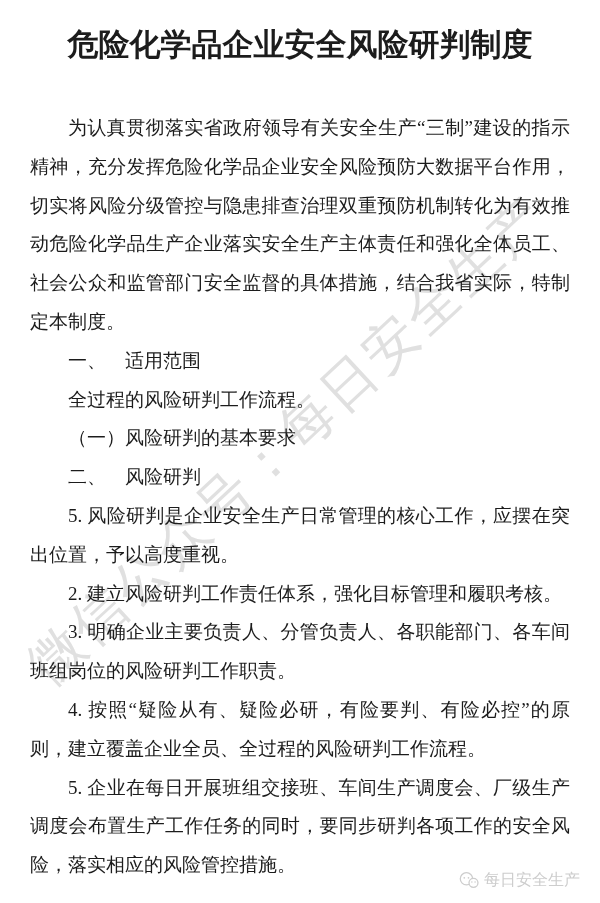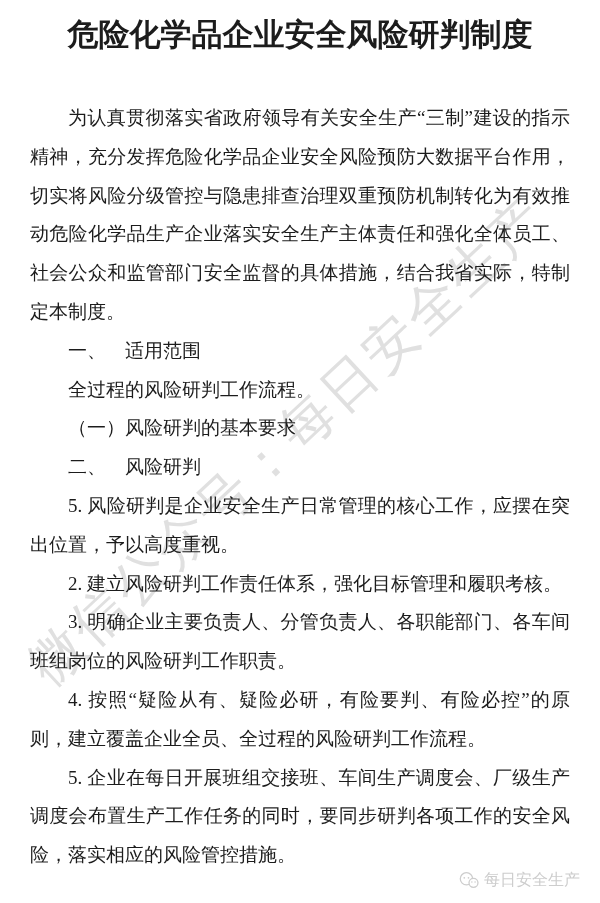--- a/index.html
+++ b/index.html
@@ -7,21 +7,21 @@
   .page {
     position: relative;
     width: 600px;
     height: 903px;
     background: var(--page-background, #ffffff);
     overflow: hidden;
     font-family: "Liberation Serif", "DejaVu Serif", serif;
   }
 
   .doc-title {
-    margin: 0;
+    margin: 10px;
     padding-top: 15px;
     text-align: center;
     font-size: 31px;
     line-height: 40px;
     font-weight: bold;
     color: var(--text-color, #1c1c1c);
     position: relative;
     z-index: 1;
   }
 

